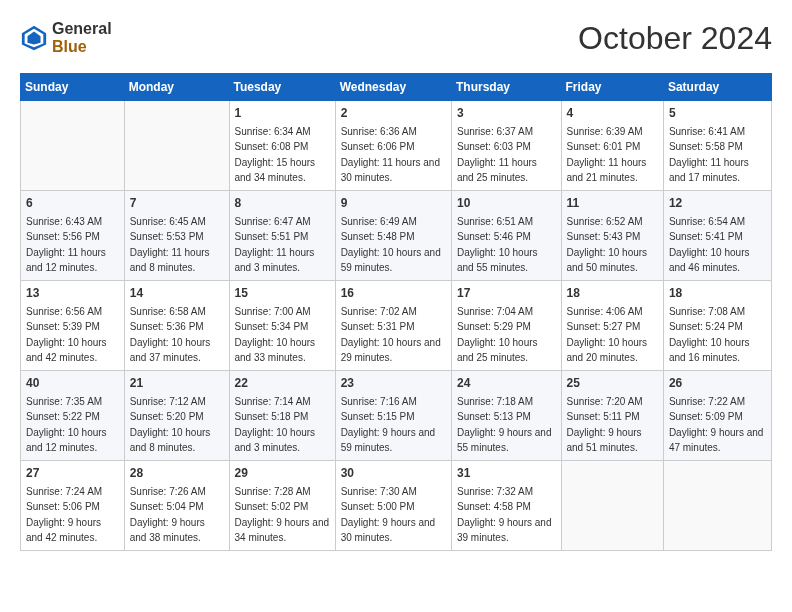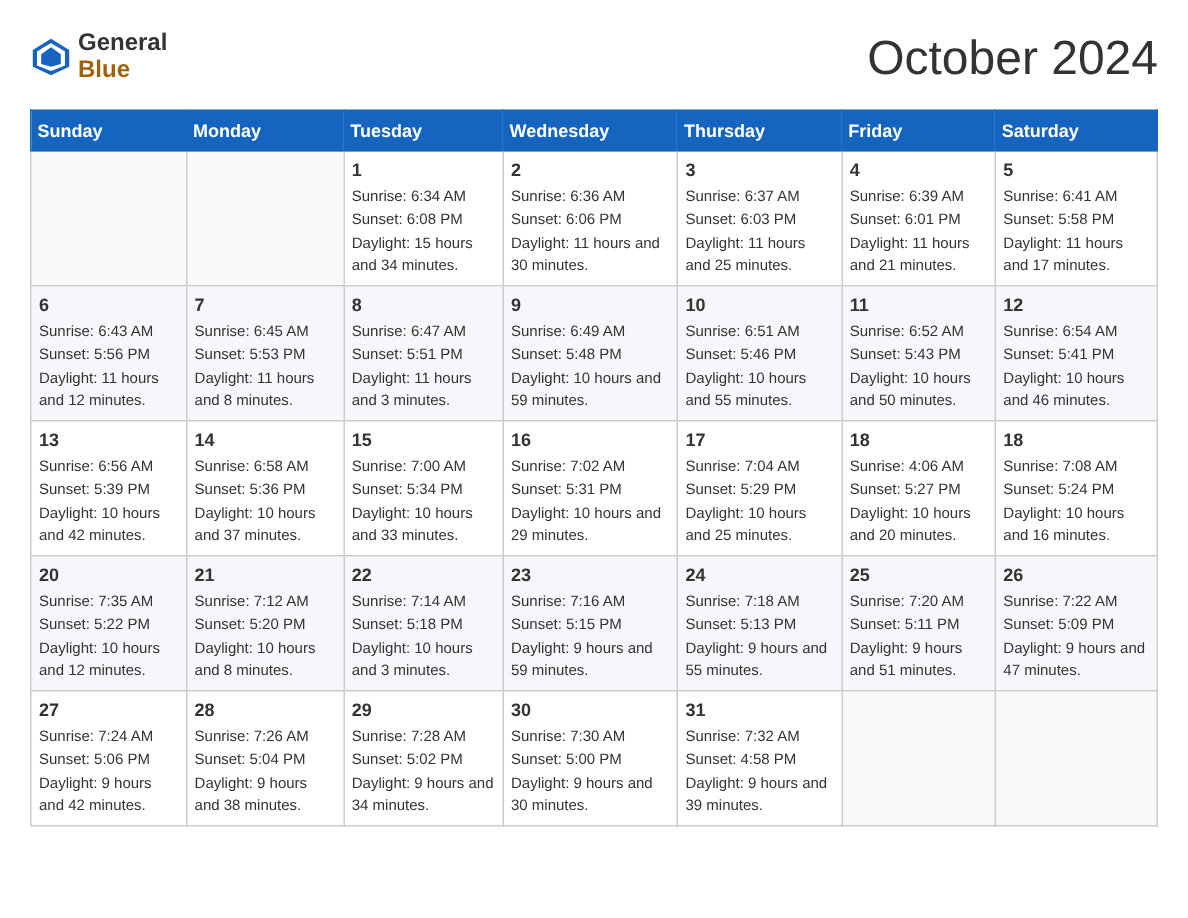--- a/index.html
+++ b/index.html
@@ -143,21 +143,21 @@
       <tr>
         <td><span class="day-num">13</span><span class="day-info">Sunrise: 6:56 AM</span><br><span class="day-info">Sunset: 5:39 PM</span><br><span class="day-info">Daylight: 10 hours and 42 minutes.</span></td>
         <td><span class="day-num">14</span><span class="day-info">Sunrise: 6:58 AM</span><br><span class="day-info">Sunset: 5:36 PM</span><br><span class="day-info">Daylight: 10 hours and 37 minutes.</span></td>
         <td><span class="day-num">15</span><span class="day-info">Sunrise: 7:00 AM</span><br><span class="day-info">Sunset: 5:34 PM</span><br><span class="day-info">Daylight: 10 hours and 33 minutes.</span></td>
         <td><span class="day-num">16</span><span class="day-info">Sunrise: 7:02 AM</span><br><span class="day-info">Sunset: 5:31 PM</span><br><span class="day-info">Daylight: 10 hours and 29 minutes.</span></td>
         <td><span class="day-num">17</span><span class="day-info">Sunrise: 7:04 AM</span><br><span class="day-info">Sunset: 5:29 PM</span><br><span class="day-info">Daylight: 10 hours and 25 minutes.</span></td>
         <td><span class="day-num">18</span><span class="day-info">Sunrise: 4:06 AM</span><br><span class="day-info">Sunset: 5:27 PM</span><br><span class="day-info">Daylight: 10 hours and 20 minutes.</span></td>
         <td><span class="day-num">18</span><span class="day-info">Sunrise: 7:08 AM</span><br><span class="day-info">Sunset: 5:24 PM</span><br><span class="day-info">Daylight: 10 hours and 16 minutes.</span></td>
       </tr>
       <tr>
-        <td><span class="day-num">20</span><span class="day-info">Sunrise: 7:35 AM</span><br><span class="day-info">Sunset: 5:22 PM</span><br><span class="day-info">Daylight: 10 hours and 12 minutes.</span></td>
+        <td><span class="day-num">40</span><span class="day-info">Sunrise: 7:35 AM</span><br><span class="day-info">Sunset: 5:22 PM</span><br><span class="day-info">Daylight: 10 hours and 12 minutes.</span></td>
         <td><span class="day-num">21</span><span class="day-info">Sunrise: 7:12 AM</span><br><span class="day-info">Sunset: 5:20 PM</span><br><span class="day-info">Daylight: 10 hours and 8 minutes.</span></td>
         <td><span class="day-num">22</span><span class="day-info">Sunrise: 7:14 AM</span><br><span class="day-info">Sunset: 5:18 PM</span><br><span class="day-info">Daylight: 10 hours and 3 minutes.</span></td>
         <td><span class="day-num">23</span><span class="day-info">Sunrise: 7:16 AM</span><br><span class="day-info">Sunset: 5:15 PM</span><br><span class="day-info">Daylight: 9 hours and 59 minutes.</span></td>
         <td><span class="day-num">24</span><span class="day-info">Sunrise: 7:18 AM</span><br><span class="day-info">Sunset: 5:13 PM</span><br><span class="day-info">Daylight: 9 hours and 55 minutes.</span></td>
         <td><span class="day-num">25</span><span class="day-info">Sunrise: 7:20 AM</span><br><span class="day-info">Sunset: 5:11 PM</span><br><span class="day-info">Daylight: 9 hours and 51 minutes.</span></td>
         <td><span class="day-num">26</span><span class="day-info">Sunrise: 7:22 AM</span><br><span class="day-info">Sunset: 5:09 PM</span><br><span class="day-info">Daylight: 9 hours and 47 minutes.</span></td>
       </tr>
       <tr>
         <td><span class="day-num">27</span><span class="day-info">Sunrise: 7:24 AM</span><br><span class="day-info">Sunset: 5:06 PM</span><br><span class="day-info">Daylight: 9 hours and 42 minutes.</span></td>
         <td><span class="day-num">28</span><span class="day-info">Sunrise: 7:26 AM</span><br><span class="day-info">Sunset: 5:04 PM</span><br><span class="day-info">Daylight: 9 hours and 38 minutes.</span></td>

